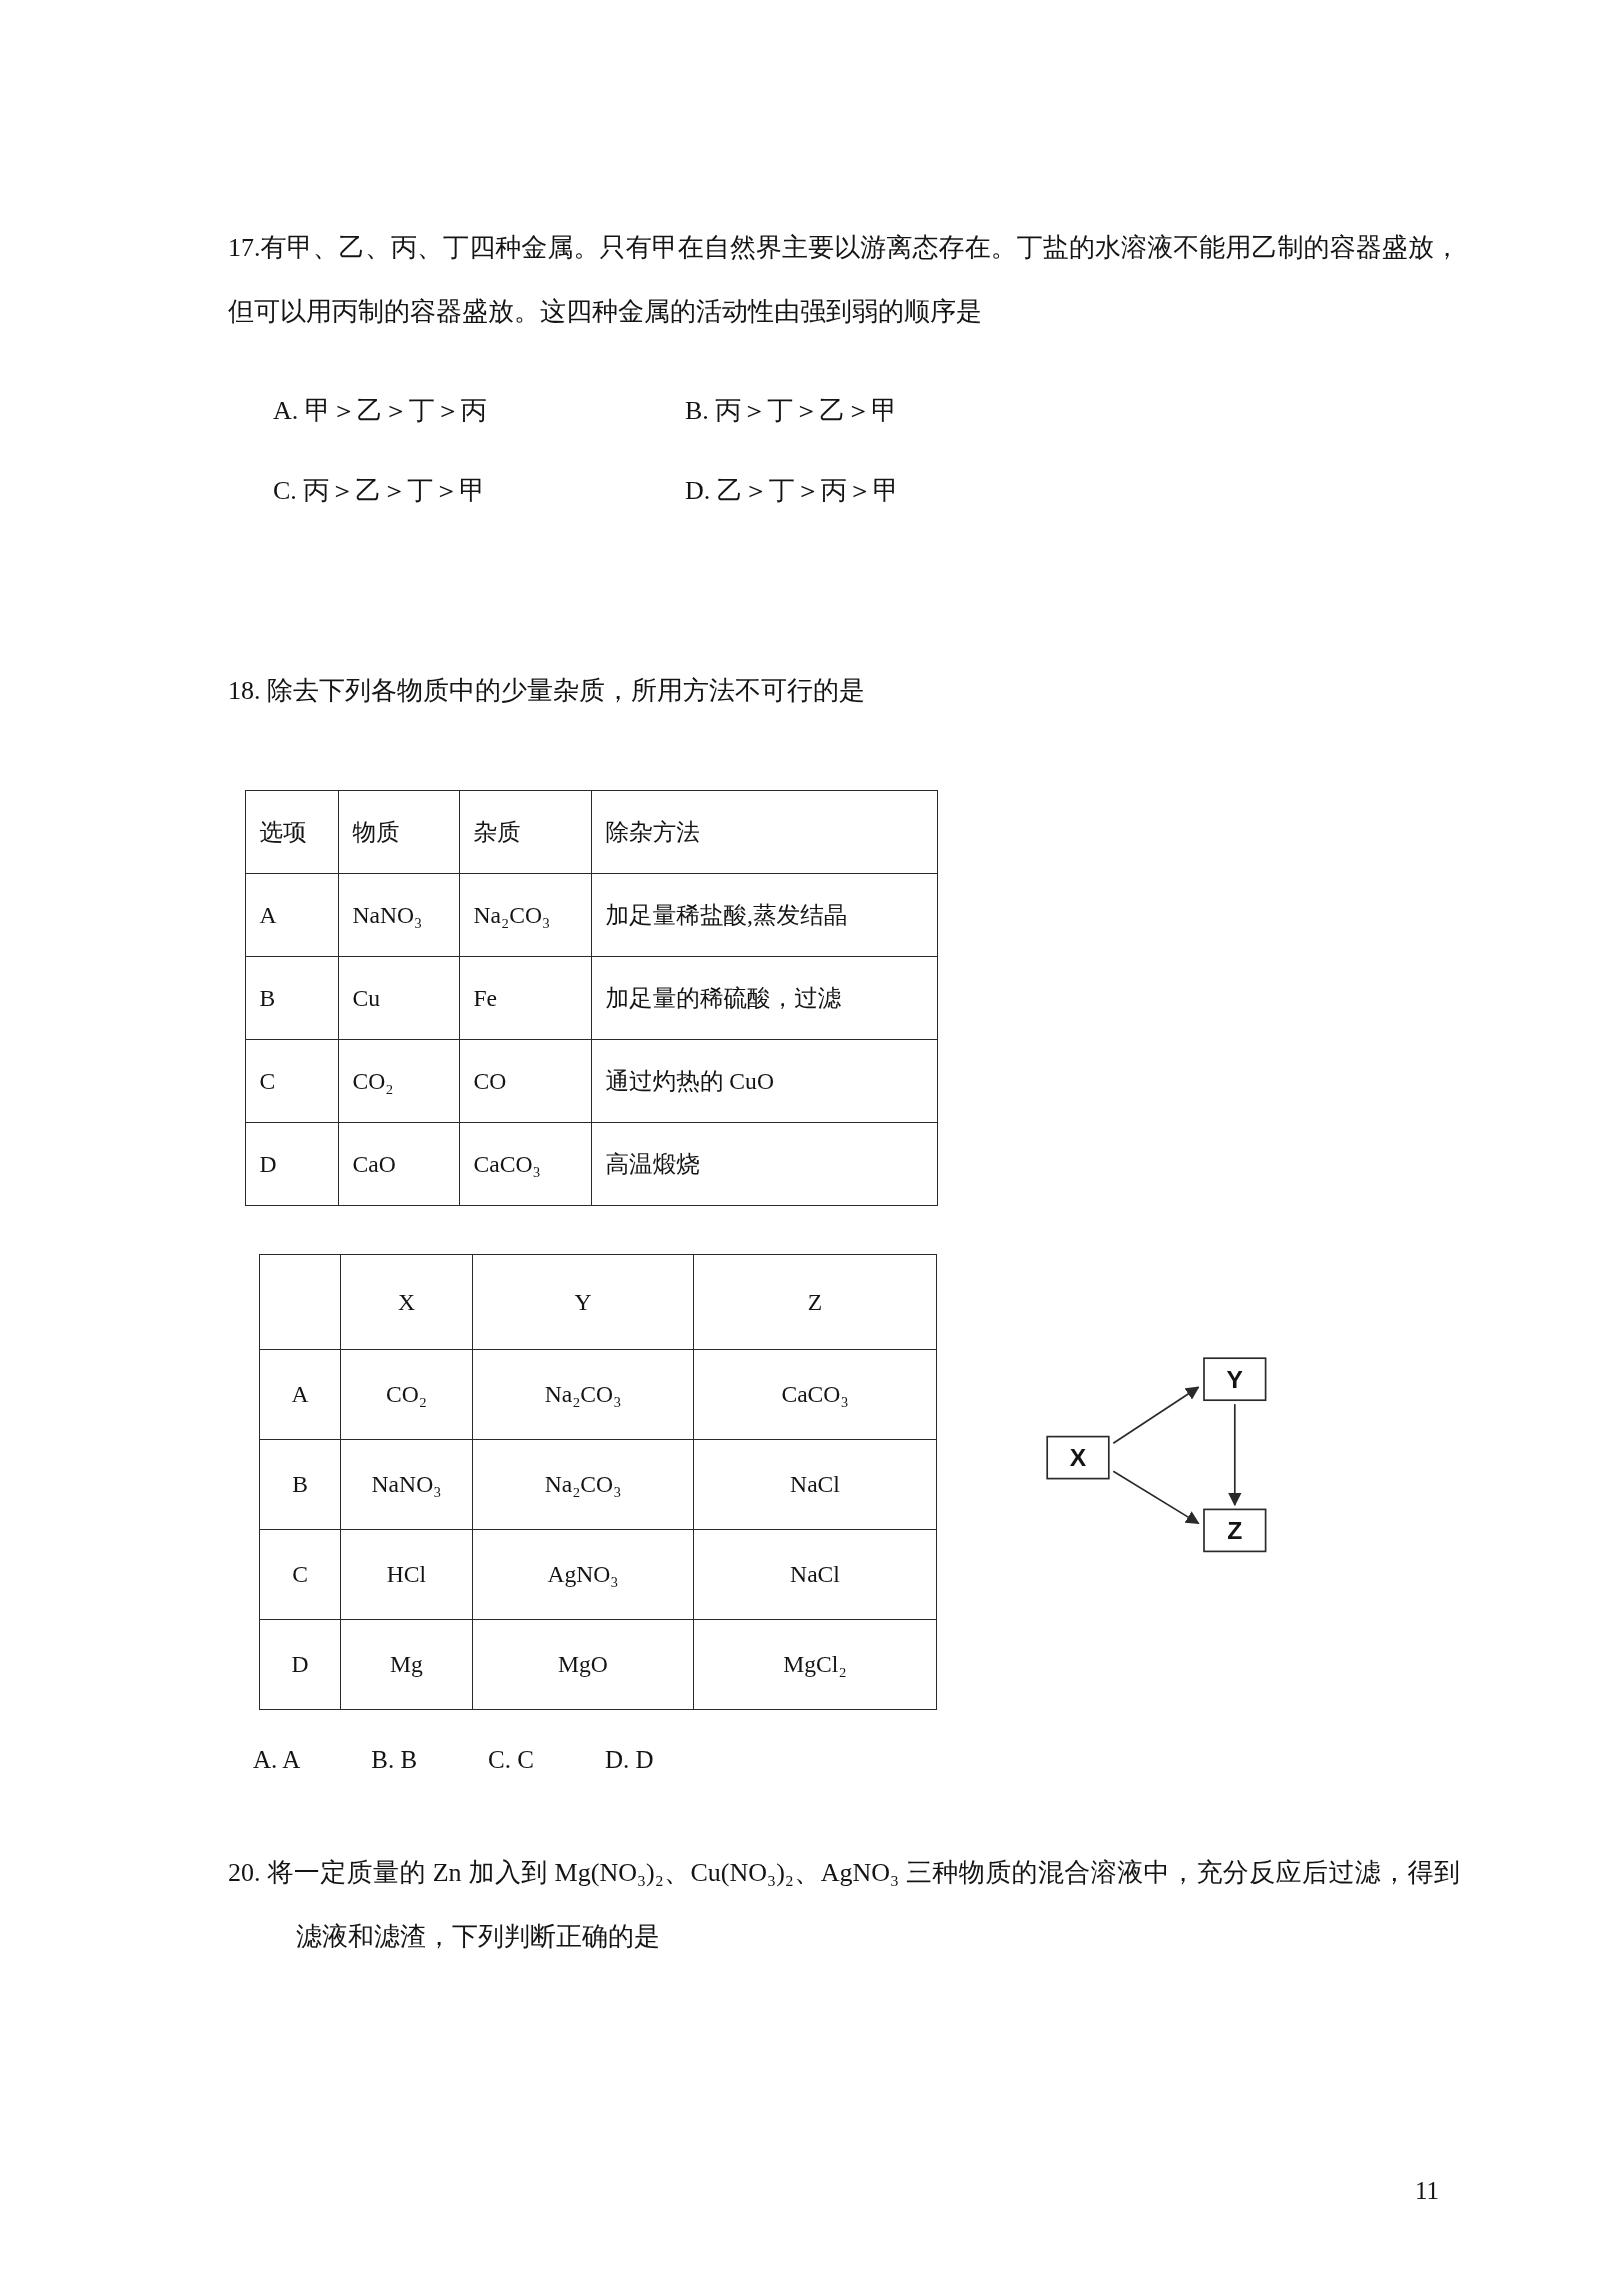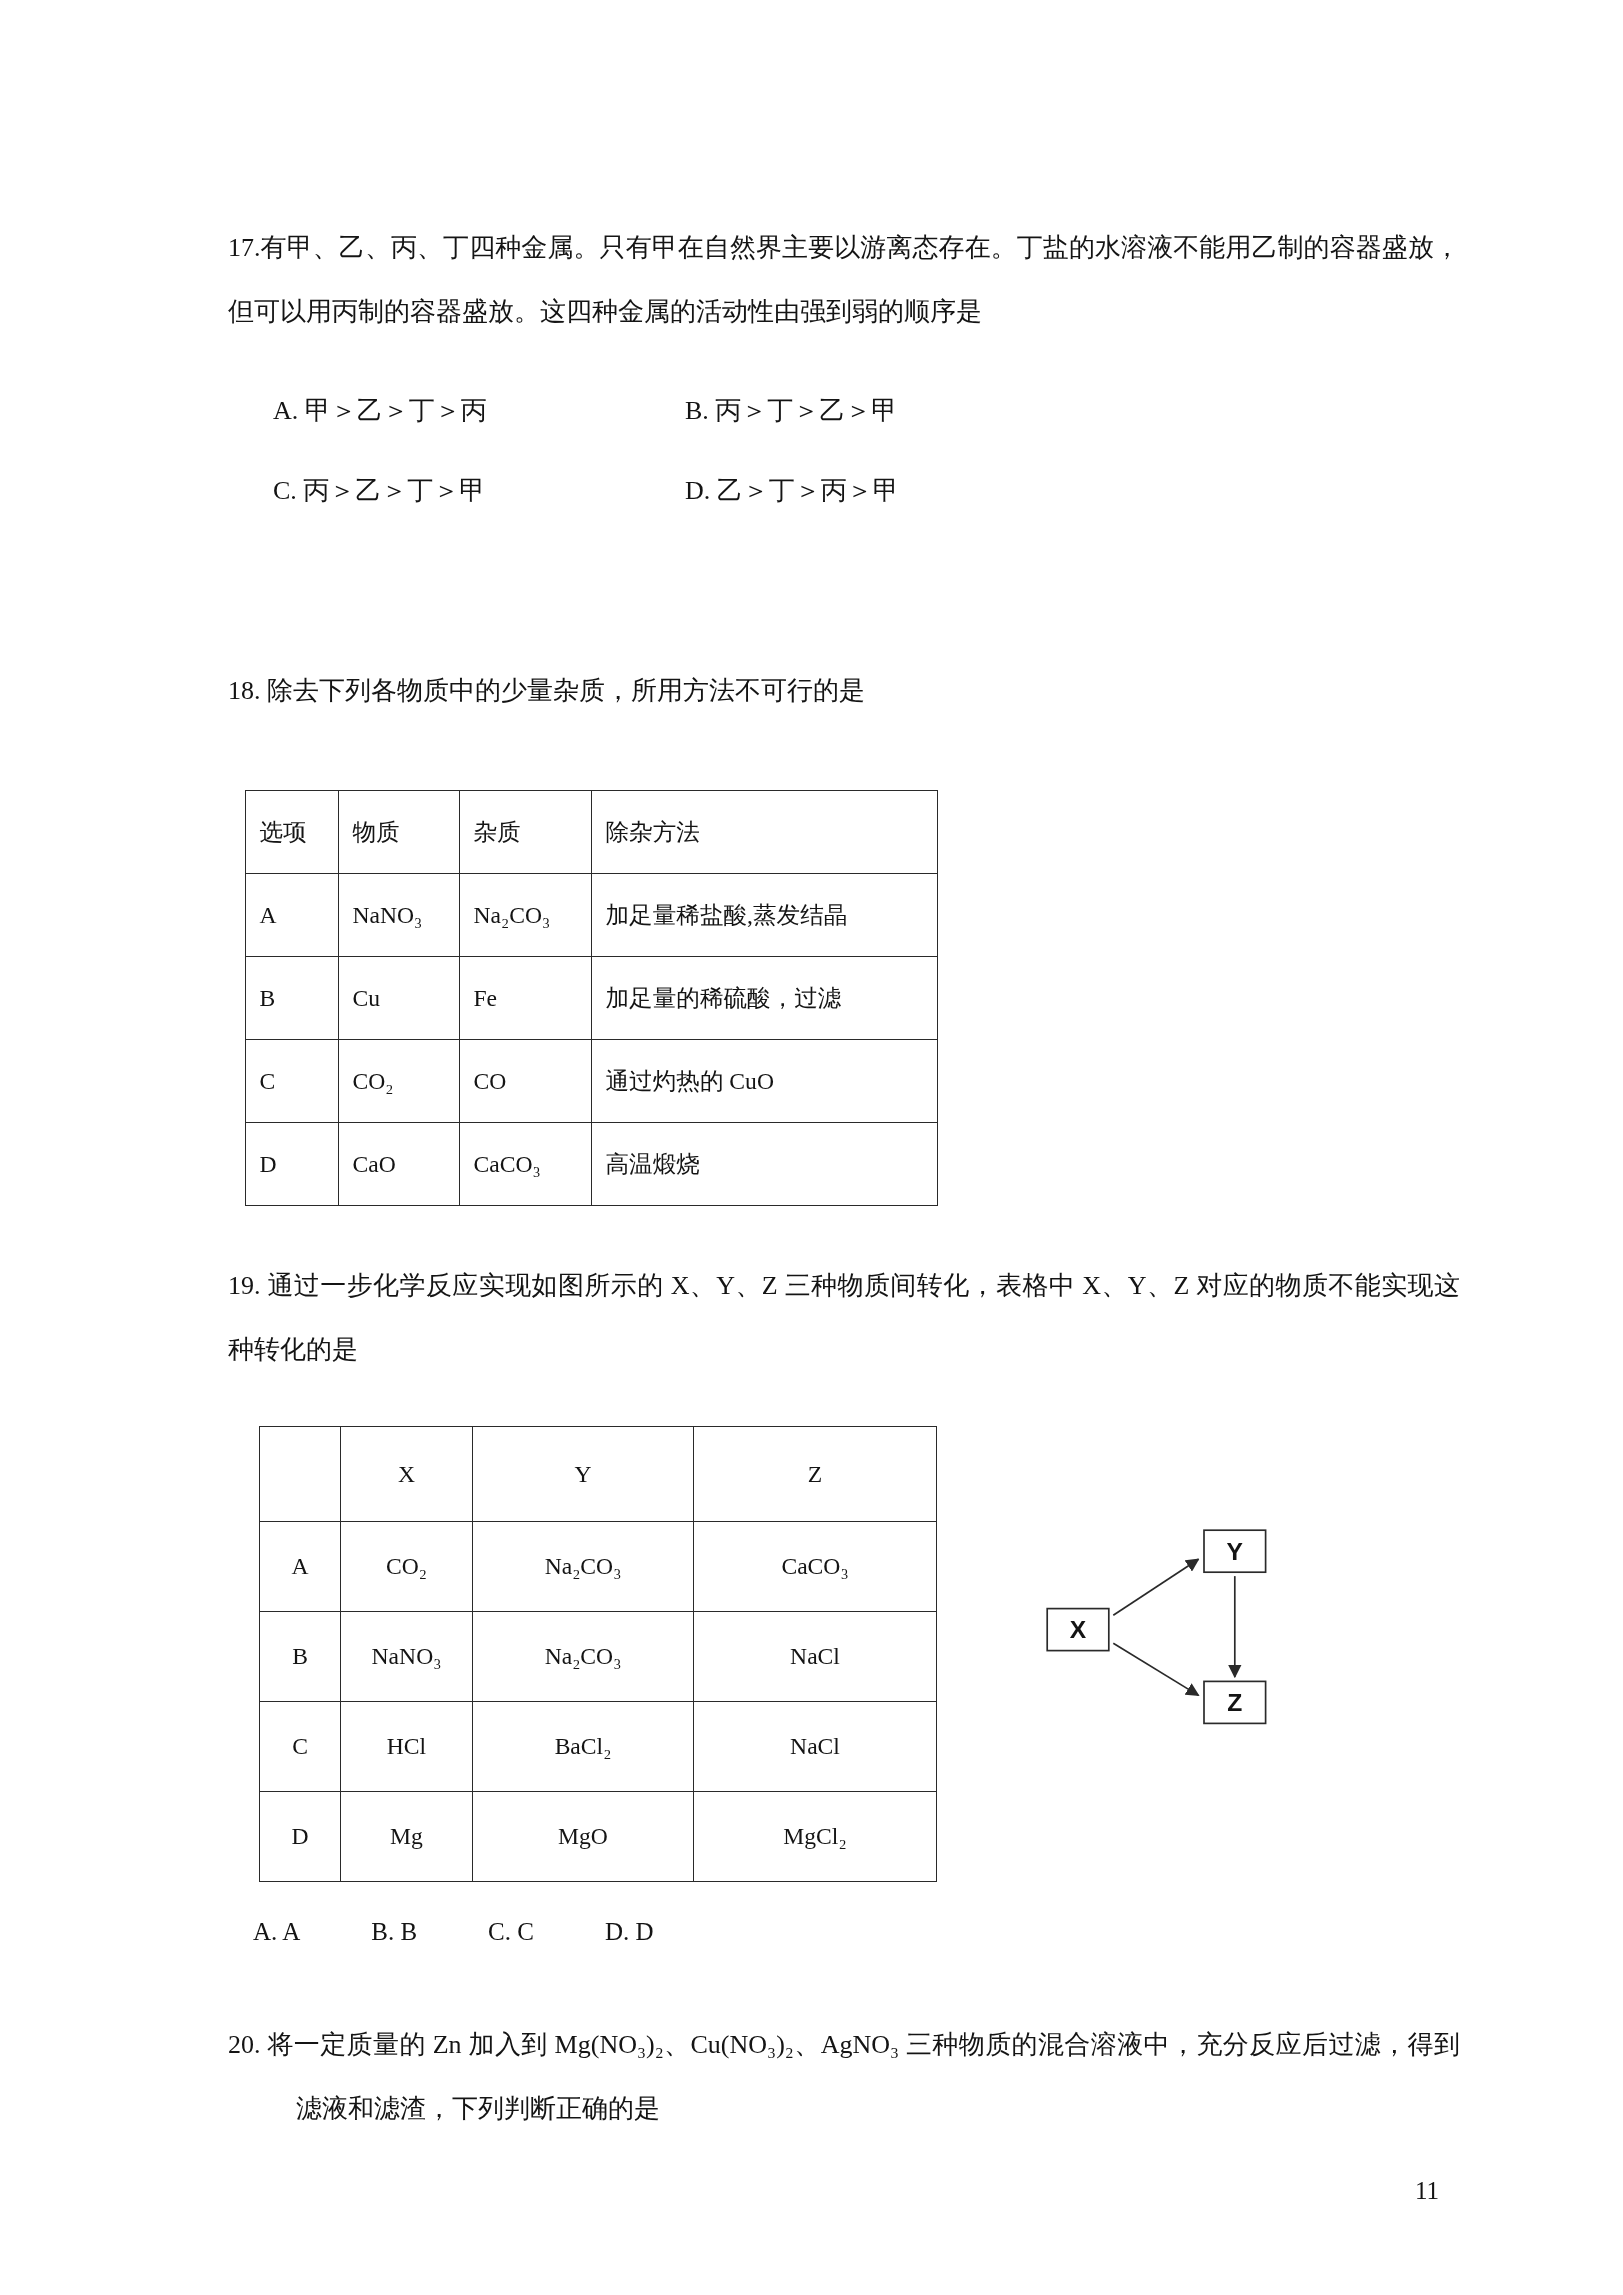--- a/index.html
+++ b/index.html
@@ -129,21 +129,20 @@
           <td>D</td>
           <td>CaO</td>
           <td>CaCO₃</td>
           <td>高温煅烧</td>
         </tr>
       </tbody>
     </table>
   </div>
 
   <div class="sec mt-q19">
-    <p class="stem">19. 通过一步化学反应实现如图所示的 X、Y、Z 三种物质间转化，表格中 X、Y、Z 对应的物质不能实现这种转化的是</p>
 
     <div class="q19-wrap">
       <table class="t19">
         <colgroup>
             <col class="c0">
             <col class="c1">
             <col class="c2">
             <col class="c3">
           </colgroup>
         <tbody>
@@ -161,21 +160,21 @@
           </tr>
           <tr>
             <td>B</td>
             <td>NaNO₃</td>
             <td>Na₂CO₃</td>
             <td>NaCl</td>
           </tr>
           <tr>
             <td>C</td>
             <td>HCl</td>
-            <td>BaCl₂</td>
+            <td>AgNO₃</td>
             <td>NaCl</td>
           </tr>
           <tr>
             <td>D</td>
             <td>Mg</td>
             <td>MgO</td>
             <td>MgCl₂</td>
           </tr>
         </tbody>
       </table>

